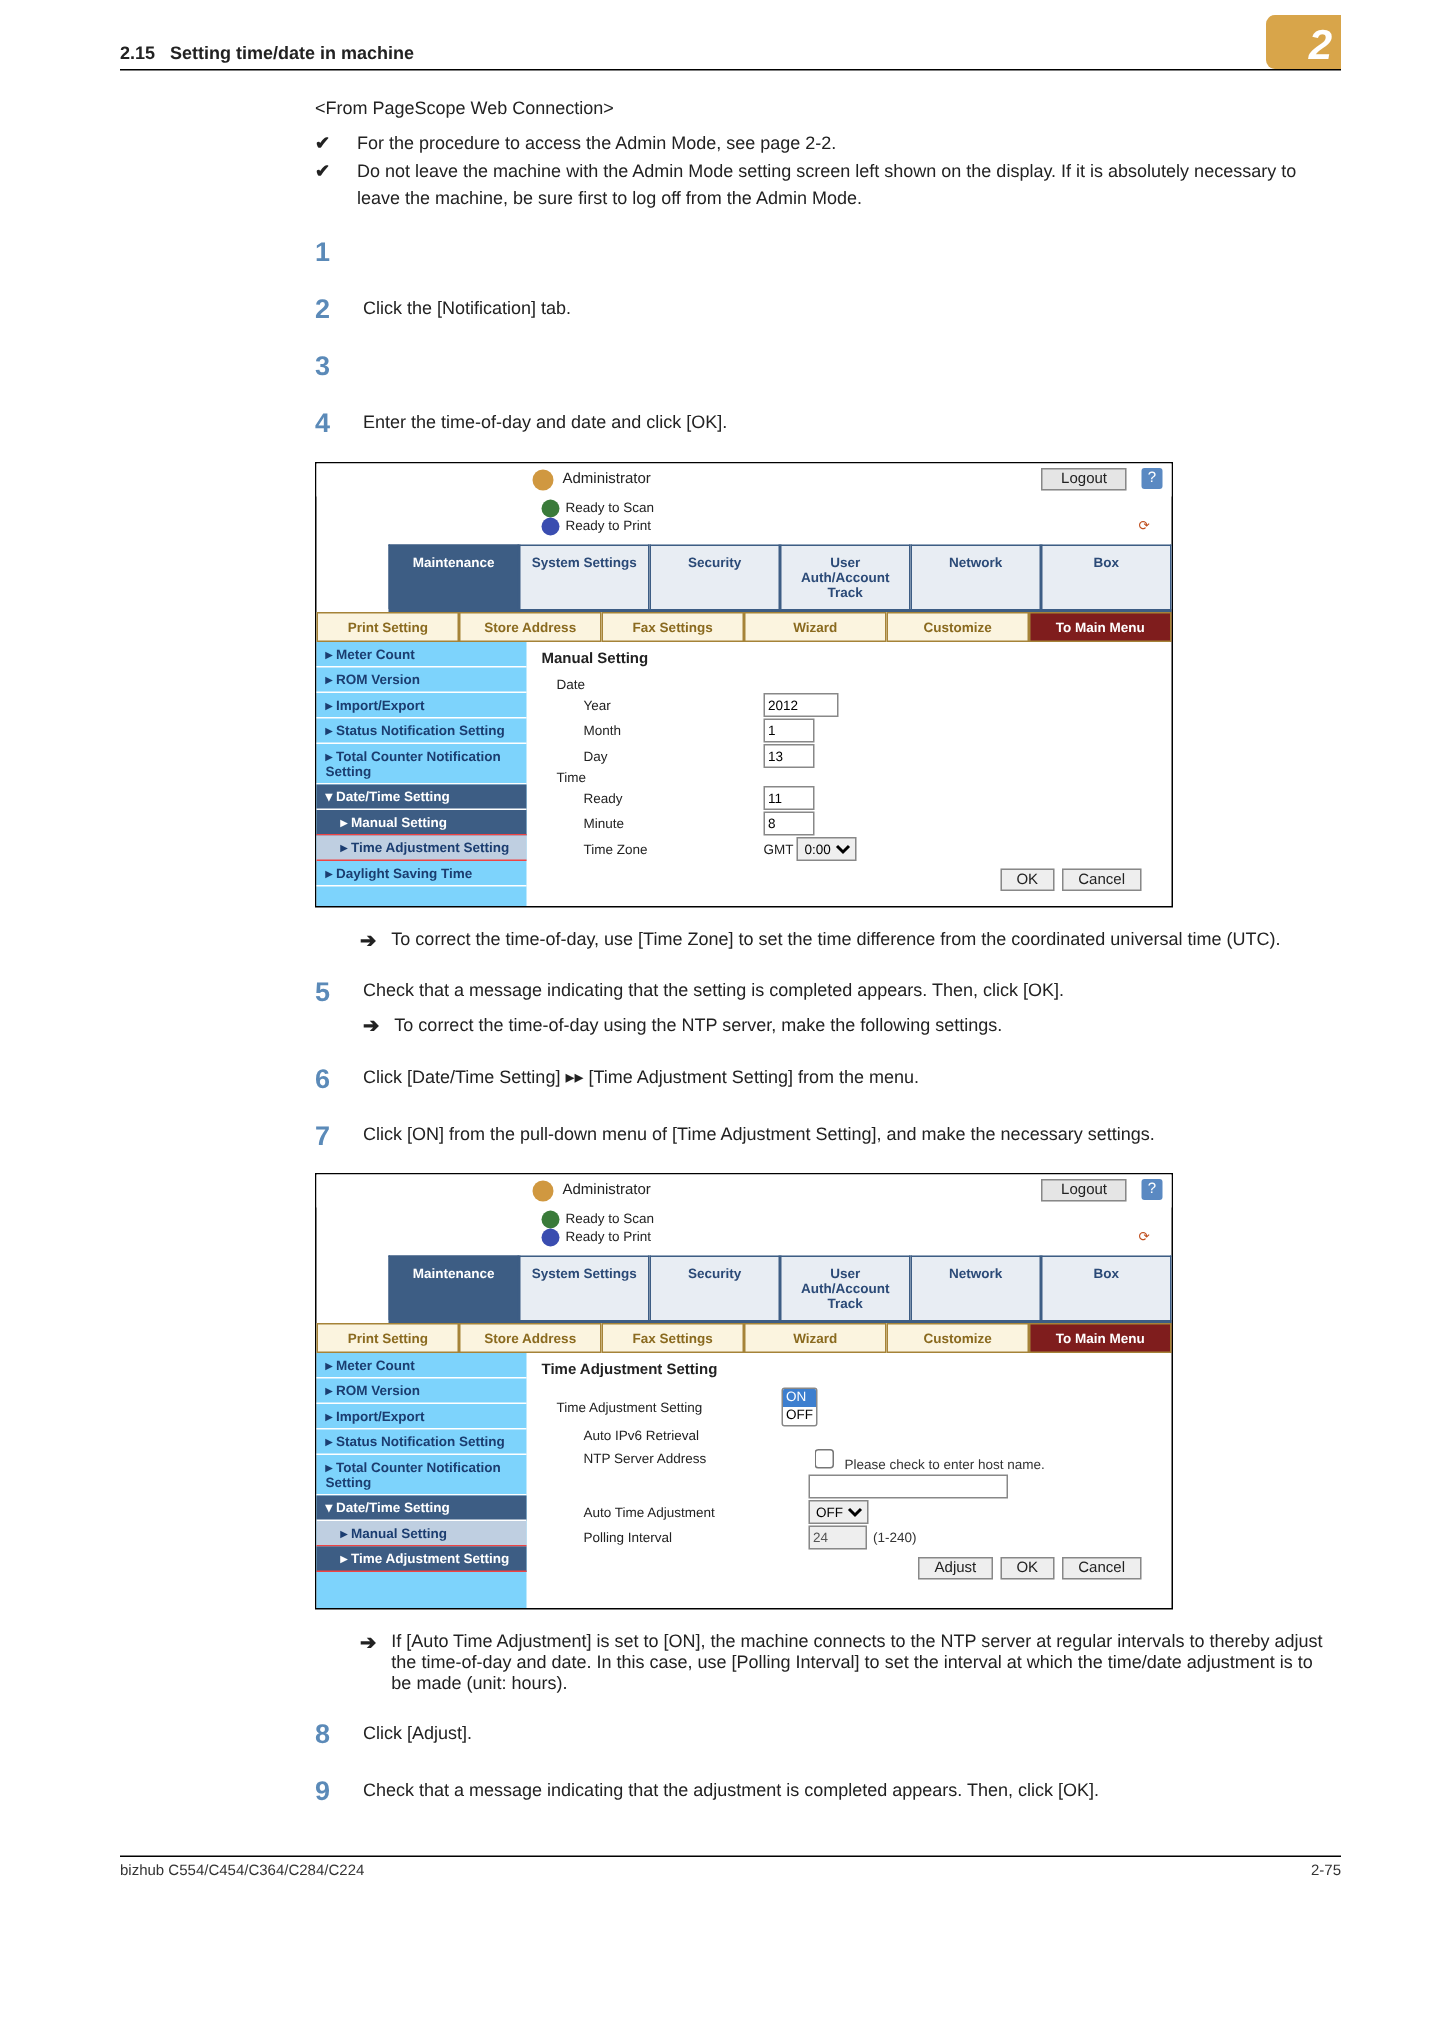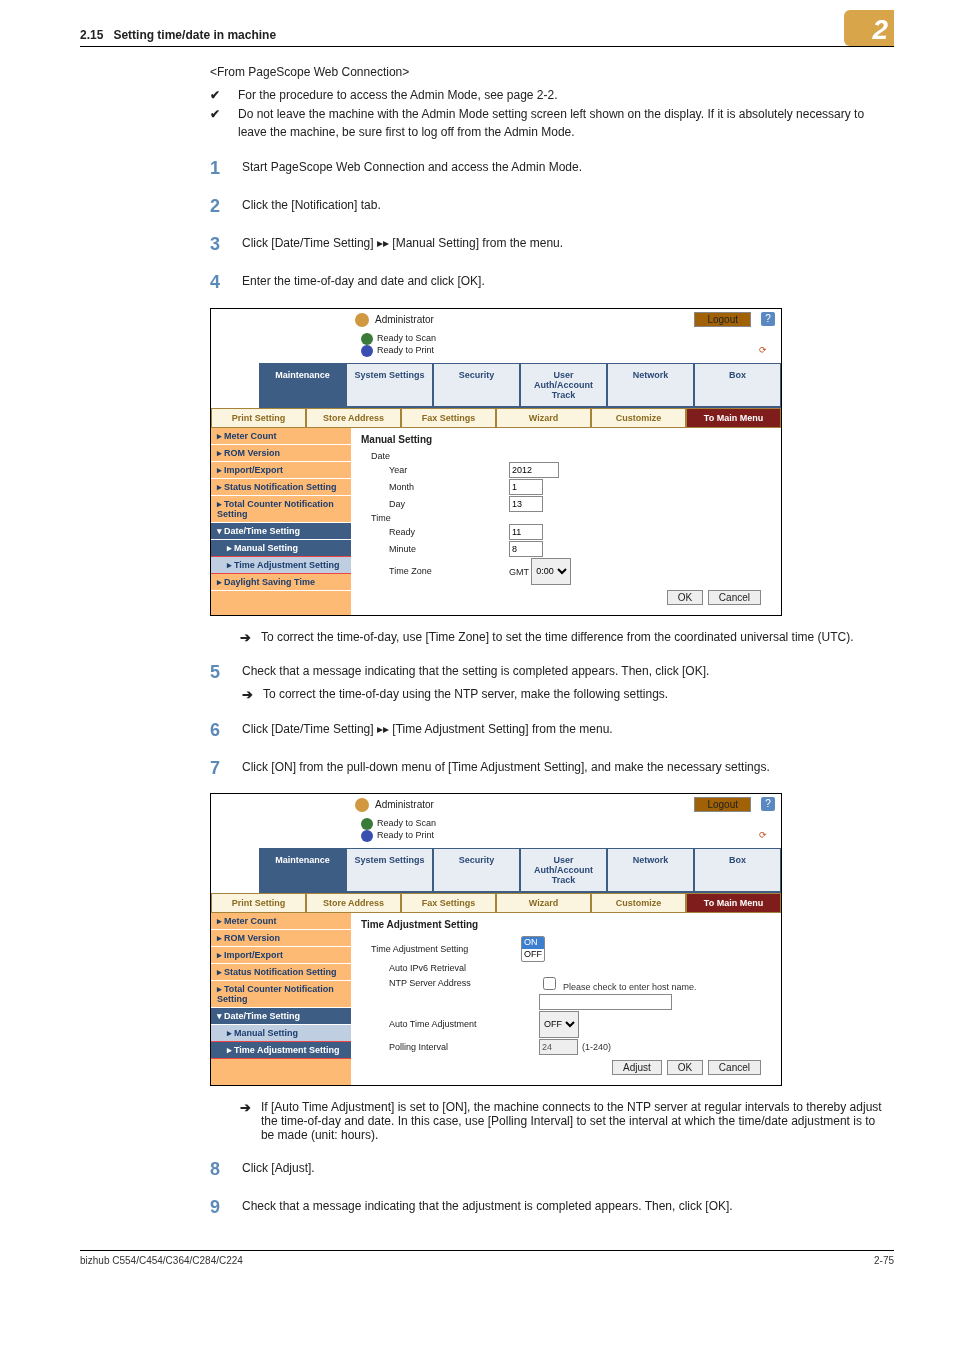--- a/index.html
+++ b/index.html
@@ -14,45 +14,45 @@
   .bullets li .mark { flex:0 0 14px; font-weight:bold; }
   .steps { margin:0; padding:0; list-style:none; }
   .steps > li { display:flex; gap:18px; margin-bottom:12px; align-items:flex-start; line-height:1.45; }
   .stepnum { flex:0 0 14px; font-size:18px; font-weight:bold; color:#5b8ab8; }
   .stepbody { flex:1; padding-top:4px; }
   .arrow-sub { display:flex; gap:10px; margin-top:6px; }
   .arrow-sub .arr { font-weight:bold; font-size:13px; }
   .screenshot { margin: 8px 0 14px 130px; width: 570px; border:1px solid #000; font-size:10px; }
   .ss-top { background:#fff; padding:4px 8px; display:flex; align-items:center; gap:6px; position:relative; }
   .ss-admin-icon { width:14px; height:14px; background:#d09840; border-radius:50%; display:inline-block;}
-  .ss-logout { position:absolute; right:30px; top:3px; border:1px solid #888; padding:1px 12px; background:#a16207; font-size:10px;}
+  .ss-logout { position:absolute; right:30px; top:3px; border:1px solid #888; padding:1px 12px; background:#e5e5e5; font-size:10px;}
   .ss-help { position:absolute; right:6px; top:3px; width:14px; height:14px; background:#5a89c2; color:#fff; text-align:center; line-height:14px; font-size:10px; border-radius:2px;}
   .ss-status { padding:2px 8px 6px 150px; font-size:9px; position:relative;}
   .ss-status .ic { display:inline-block; width:12px; height:12px; border-radius:50%; vertical-align:middle; margin-right:4px;}
   .ss-status .reload { position:absolute; right:8px; top:14px; width:14px; height:14px;}
   .ss-tabs { display:flex; border-bottom:2px solid #3d5d84;margin-left:48px; }
   .ss-tab { flex:1; text-align:center; padding:6px 2px; border:1px solid #3d5d84; border-bottom:none; font-size:9px; font-weight:bold;}
   .ss-tab.active { background:#3d5d84; color:#fff; }
   .ss-tab.inactive { background:#e8edf3; color:#2b4a77; }
   .ss-subtabs { display:flex; }
   .ss-subtab { flex:1; text-align:center; padding:4px 2px; border:1px solid #a58338; font-size:9px; font-weight:bold; background:#fbf4df; color:#8a6a1f;}
   .ss-subtab.hl { background:#7f1d1d; color:#fff;}
   .ss-body { display:flex; min-height:170px;}
-  .ss-side { width:140px; background:#fdba74; }
+  .ss-side { width:140px; background:#7dd3fc; }
   .ss-side-item { padding:3px 6px; border-bottom:1px solid #fff; color:#1b3d70; font-size:9px; font-weight:bold;}
   .ss-side-sub { padding:3px 6px 3px 16px; border-bottom:1px solid #ef4444; color:#1b3d70; font-size:9px; background:#bfcfe1; font-weight:bold;}
   .ss-side-item.active { background:#3d5d84; color:#fff;}
   .ss-side-sub.active { background:#3d5d84; color:#fff;}
   .ss-content { flex:1; padding:6px 10px; }
   .ss-content-title { font-size:10px; font-weight:bold; margin-bottom:6px;}
   .ss-form-row { display:flex; align-items:center; margin:1px 0; font-size:9px;}
   .ss-form-label { width:120px; padding-left:10px;}
   .ss-form-label.sub { padding-left:28px; }
   .ss-form-field input[type=text]{ font-size:9px; border:1px solid #888; padding:0 2px; height:14px;}
-  .ss-form-field select{ font-size:9px; border:1px solid #888; height:27px;}
+  .ss-form-field select{ font-size:9px; border:1px solid #888; height:16px;}
   .ss-buttons { text-align:right; padding:6px 10px;}
   .ss-btn { border:1px solid #888; background:#eee; font-size:10px; padding:1px 10px; margin-left:2px;}
   .ss-hint { font-size:9px; color:#333; margin-left:4px;}
   .footer { border-top:1px solid #000; margin-top:30px; padding-top:4px; display:flex; justify-content:space-between; font-size:10px; color:#333;}
 </style>
 </head>
 <body>
 
 <div class="page">
 
@@ -72,29 +72,27 @@
         </li>
       <li>
           <span class="mark">✔</span>
           <span>Do not leave the machine with the Admin Mode setting screen left shown on the display. If it is absolutely necessary to leave the machine, be sure first to log off from the Admin Mode.</span>
         </li>
     </ul>
 
     <ul class="steps">
       <li>
           <span class="stepnum">1</span>
-          <div class="stepbody">Start PageScope Web Connection and access the Admin Mode.</div>
         </li>
       <li>
           <span class="stepnum">2</span>
           <div class="stepbody">Click the [Notification] tab.</div>
         </li>
       <li>
           <span class="stepnum">3</span>
-          <div class="stepbody"><span>Click [Date/Time Setting] </span>▸▸<span> [Manual Setting] from the menu.</span></div>
         </li>
       <li>
           <span class="stepnum">4</span>
           <div class="stepbody">Enter the time-of-day and date and click [OK].</div>
         </li>
     </ul>
   </div>
 
   <div class="screenshot">
     <div class="ss-top">

